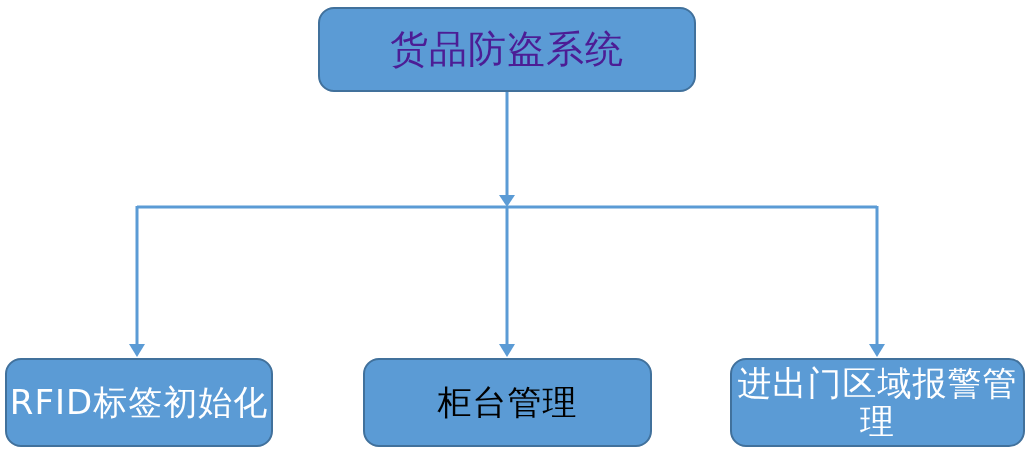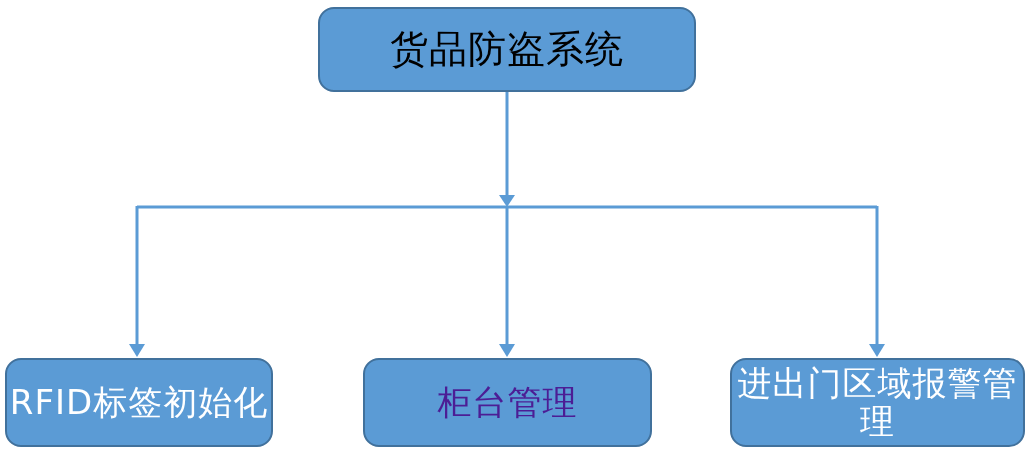--- a/index.html
+++ b/index.html
@@ -61,29 +61,29 @@
     <line class="connector-stroke" x1="137" y1="206" x2="137" y2="345" stroke="#5B9BD5" stroke-width="3"></line>
     <polygon class="connector-fill" points="129,344 145,344 137,357" fill="#5B9BD5"></polygon>
 
     <line class="connector-stroke" x1="507" y1="207" x2="507" y2="345" stroke="#5B9BD5" stroke-width="3"></line>
     <polygon class="connector-fill" points="499,344 515,344 507,357" fill="#5B9BD5"></polygon>
 
     <line class="connector-stroke" x1="877" y1="206" x2="877" y2="345" stroke="#5B9BD5" stroke-width="3"></line>
     <polygon class="connector-fill" points="869,344 885,344 877,357" fill="#5B9BD5"></polygon>
   </svg>
 
-  <div class="node node-root" style="background: rgb(91, 155, 213); border-color: rgb(65, 113, 156); color: #000000; align-items: center;">
+  <div class="node node-root" style="background: rgb(91, 155, 213); border-color: rgb(65, 113, 156); color: #4c1d95; align-items: center;">
     <span>货品防盗系统</span>
   </div>
 
   <div class="node node-child node-child-1" style="background: rgb(91, 155, 213); border-color: rgb(65, 113, 156); color: rgb(255, 255, 255);">
     <span>RFID标签初始化</span>
   </div>
 
-  <div class="node node-child node-child-2" style="background: rgb(91, 155, 213); border-color: rgb(65, 113, 156); color: #4c1d95;">
+  <div class="node node-child node-child-2" style="background: rgb(91, 155, 213); border-color: rgb(65, 113, 156); color: #000000;">
     <span>柜台管理</span>
   </div>
 
   <div class="node node-child node-child-3" style="background: rgb(91, 155, 213); border-color: rgb(65, 113, 156); color: rgb(255, 255, 255);">
     <span>进出门区域报警管理</span>
   </div>
 
 </div>
 
 </body></html>

